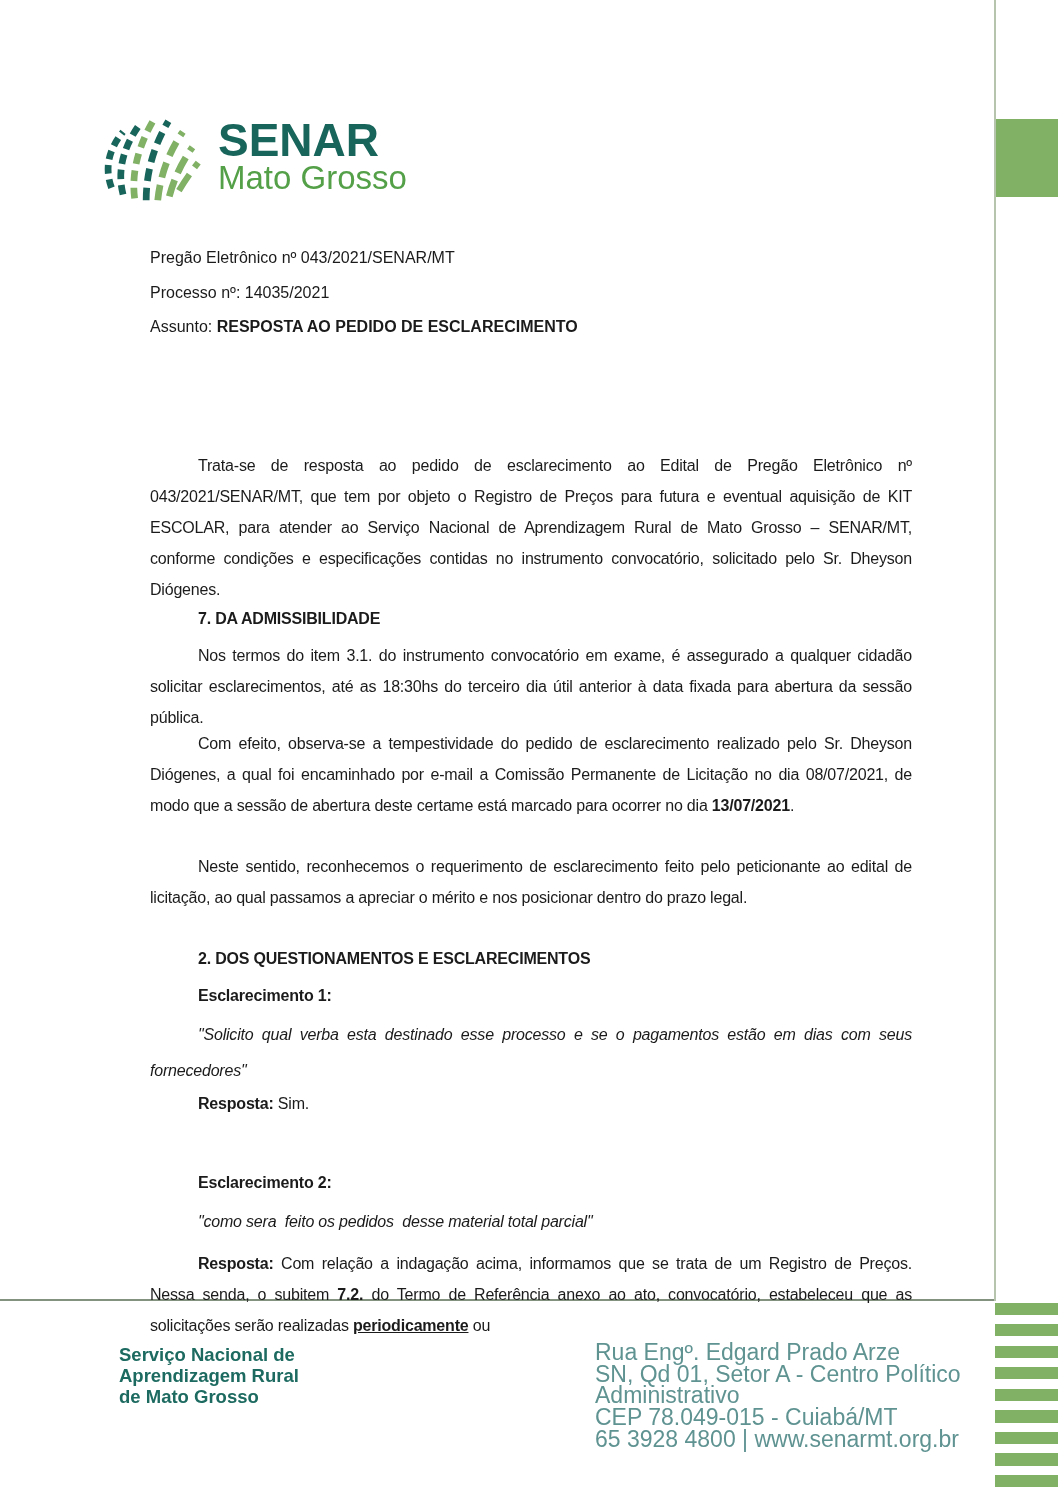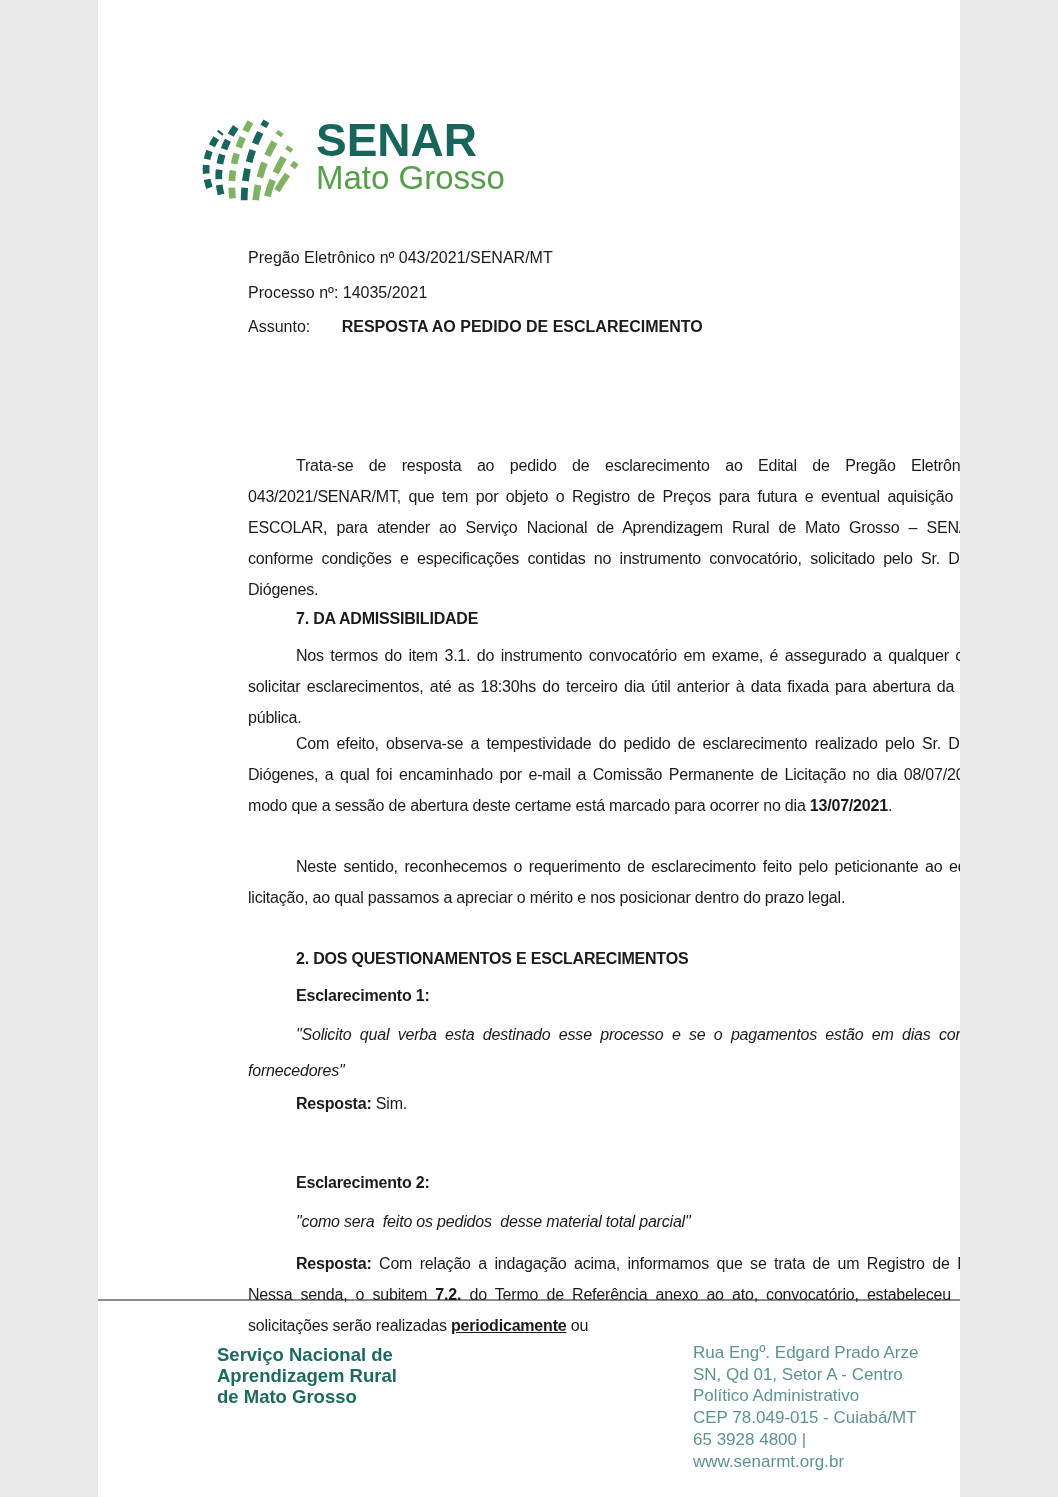--- a/index.html
+++ b/index.html
@@ -8,21 +8,21 @@
     --accent:#80b165;
     --vline:#b7c4ad;
     --divider:#82927f;
     --footer_teal:#1c6a60;
     --footer_muted:#5f9392;
     --ink:#1b1b1b;
   }
   html,body{margin:0;padding:0;background:#e9e9e9;}
   .page{
     position:relative;
-    width:862px;height:1497px;
+    width:1058px;height:1497px;
     background:#ffffff;
     overflow:hidden;
     font-family:"Liberation Sans", sans-serif;
     color:var(--ink);
     margin:0 auto;
   }
   
   .vline{position:absolute;left:994px;top:0;width:2px;height:1301px;background:var(--vline);}
   .green-square{position:absolute;left:996px;top:119px;width:62px;height:78px;background:var(--accent);}
   .stripes{
@@ -38,21 +38,21 @@
   .logo-brand{
     font-size:46px;font-weight:700;color:var(--teal);
     letter-spacing:0px;line-height:44px;
   }
   .logo-region{font-size:33px;color:var(--green);line-height:30px;margin-top:1px;}
   .blade-teal{stroke:var(--teal);fill:none;}
   .blade-green{stroke:var(--accent);fill:none;}
 
   
   .head{position:absolute;left:150px;top:241px;font-size:16px;line-height:34.5px;}
-  .head b{font-weight:700;margin-left:27px;}
+  .head b{font-weight:700;}
 
   
   .para{
     position:absolute;left:150px;width:762px;
     font-size:16px;line-height:31px;
     text-align:justify;letter-spacing:-0.2px;
   }
   .indent{text-indent:48px;}
   .bold-head{font-weight:700;text-align:left;}
   .quote{font-style:italic;white-space:pre-wrap;text-align:justify;line-height:36px;}
@@ -70,21 +70,21 @@
   .e2r{top:1232px}
   .uline{text-decoration:underline;}
 
   
   .footer-org{
     position:absolute;left:119px;top:1344px;
     font-size:18.5px;font-weight:700;color:var(--footer_teal);line-height:21px;
   }
   .footer-address{
     position:absolute;left:595px;top:1342px;
-    font-size:17px;color:var(--footer_muted);line-height:21.7px;
+    font-size:23px;color:var(--footer_muted);line-height:21.7px;
   }
 </style>
 </head>
 <body>
 
 <div class="page">
 
   <div class="vline"></div>
   <div class="green-square"></div>
   <div class="stripes"></div>

